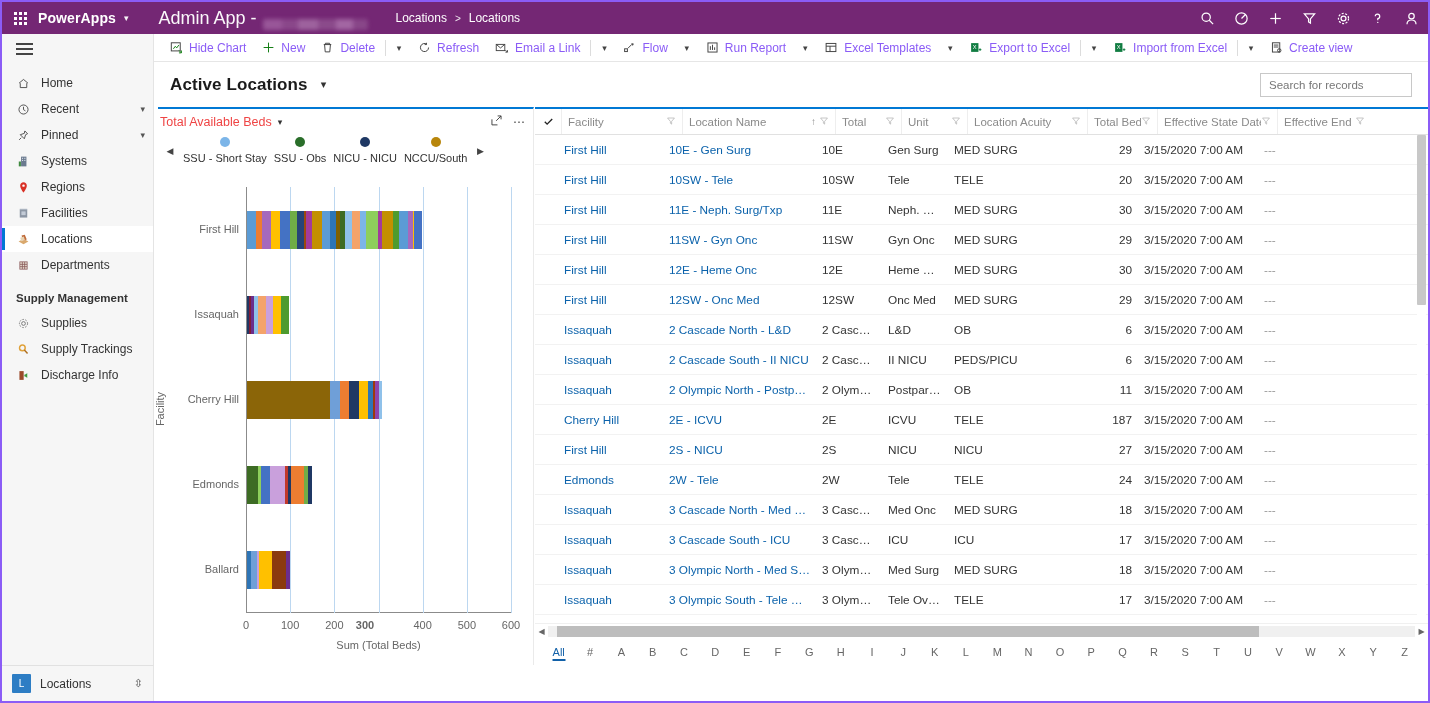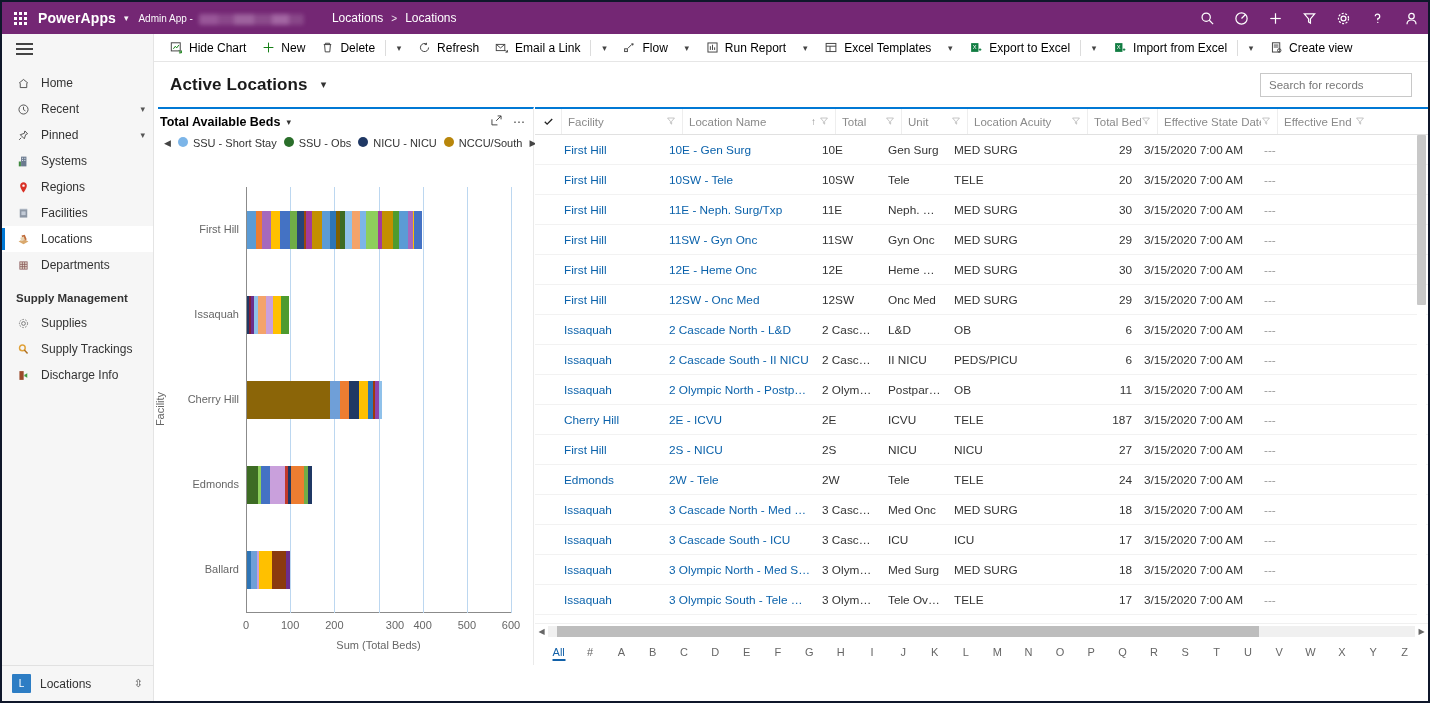--- a/index.html
+++ b/index.html
@@ -5,33 +5,33 @@
   * { box-sizing: border-box; }
   html, body { margin:0; padding:0; }
   body {
     width:1430px; height:703px;
     font-family:"Liberation Sans", sans-serif;
     font-size:12px;
     background:#ffffff;
     color:#333;
     overflow:hidden;
   }
-  #app { position:relative; width:1430px; height:703px; border:2px solid #0f172a; background:#fff; }
+  #app { position:relative; width:1430px; height:703px; border:2px solid #8b5cf6; background:#fff; }
 
   
   .topbar {
     position:absolute; top:0; left:0; width:100%; height:32px;
     background:#742774; color:#fff; display:flex; align-items:center;
   }
   .waffle { width:36px; display:flex; align-items:center; justify-content:center; cursor:pointer; }
   .waffle-grid { display:grid; grid-template-columns:repeat(3,3px); grid-template-rows:repeat(3,3px); gap:2px; }
   .waffle-grid i { background:#fff; width:3px; height:3px; display:block; }
   .brand { font-weight:bold; font-size:14px; letter-spacing:.1px; padding-right:6px;}
   .chev { font-size:9px; opacity:.95; padding:0 10px 0 2px; cursor:pointer; }
-  .appname { font-size:10px; opacity:.97; display:flex; align-items:center; gap:6px; }
+  .appname { font-size:18px; opacity:.97; display:flex; align-items:flex-end; gap:6px;margin-left:20px; }
   .blurred {
     display:inline-block; width:105px; height:11px; border-radius:2px;
     background:linear-gradient(90deg,#9c5b9c 0 18%, #8d4b8d 18% 33%, #a268a2 33% 52%, #8e4f8e 52% 70%, #a76ca7 70% 86%, #8b4a8b 86% 100%);
     filter:blur(2.2px); opacity:.95; position:relative; top:1px;
   }
   .crumbs { margin-left:28px; font-size:12px; display:flex; align-items:center; gap:8px; }
   .crumbs .sep { font-size:10px; opacity:.9; }
   .crumbs a { color:#fff; text-decoration:none; cursor:pointer; }
   .topright { margin-left:auto; display:flex; align-items:center; }
   .tr-btn { width:34px; height:32px; display:flex; align-items:center; justify-content:center; cursor:pointer; }
@@ -65,21 +65,21 @@
         display:flex; align-items:center; justify-content:center; border-radius:1px; }
   .navfooter .lbl { flex:1; font-size:12px; }
   .updown { font-size:11px; color:#555; cursor:pointer; }
 
   
   .cmdbar {
     position:absolute; top:32px; left:152px; right:0; height:28px;
     background:#fff; border-bottom:1px solid #e6e6e6;
     display:flex; align-items:center; padding-left:8px; gap:0;
   }
-  .cmd { height:28px; display:flex; align-items:center; gap:6px; padding:0 8px; font-size:12px; color:#000000; cursor:pointer; white-space:nowrap; }
+  .cmd { height:28px; display:flex; align-items:center; gap:6px; padding:0 8px; font-size:12px; color:#8b5cf6; cursor:pointer; white-space:nowrap; }
   .cmd svg { fill:none; stroke:#444; stroke-width:1.2; }
   .cmd .grn { stroke:#107c10; }
   .cmdcaret { width:22px; height:28px; display:flex; align-items:center; justify-content:center; font-size:9px; color:#444; cursor:pointer; }
   .vdiv { width:1px; height:16px; background:#dcdcdc; margin:0 2px; }
 
   
   .viewhdr {
     position:absolute; top:60px; left:152px; right:0; height:45px; background:#fff;
     display:flex; align-items:center; padding:0 16px;
   }
@@ -93,27 +93,27 @@
     border:0; outline:0; flex:1; font-family:inherit; font-size:11.5px; color:#444; background:transparent;
   }
   .searchbox input::placeholder { color:#777; }
 
   
   .chartpanel {
     position:absolute; top:105px; left:156px; width:376px; bottom:36px;
     background:#fff; border-top:2px solid #0078d4; border-right:1px solid #eaeaea;
   }
   .chart-top { display:flex; align-items:center; height:24px; padding:2px 8px 0 2px; }
-  .chart-title { font-size:12.5px; color:#000000;font-weight:bold; }
+  .chart-title { font-size:12.5px; color:#ef4444; }
   .chart-title-caret { font-size:9px; margin-left:6px; color:#333; cursor:pointer; }
   .chart-icons { margin-left:auto; display:flex; align-items:center; gap:10px; }
   .chart-icons .i { cursor:pointer; color:#444; font-size:12px; }
   .legend { display:flex; align-items:center; gap:7px; padding:4px 4px 0 6px; font-size:11px; color:#333; }
   .legend .arrow { color:#444; font-size:9px; cursor:pointer; width:12px; text-align:center; }
-  .lg { display:flex; align-items:flex-start; gap:5px; white-space:nowrap; }
+  .lg { display:flex; align-items:center; gap:5px; white-space:nowrap;flex-direction:column; }
   .dot { width:10px; height:10px; border-radius:50%; display:inline-block; }
   .plot { position:absolute; top:70px; left:0; right:0; bottom:0; }
   .ylabel {
     position:absolute; left:2px; top:46%; transform:rotate(-90deg) translateX(-50%);
     transform-origin:left center; font-size:11px; color:#666;
   }
   .plotarea { position:absolute; left:88px; right:22px; top:8px; bottom:52px; }
   .gridv { position:absolute; top:0; bottom:0; width:1px; background:#bcd7f0; }
   .axisline { position:absolute; left:0; top:0; bottom:0; width:1px; background:#8b8b8b; }
   .axisbase { position:absolute; left:0; right:0; bottom:0; height:1px; background:#8b8b8b; }
@@ -629,21 +629,21 @@
             <div class="seg" style="background: rgb(255, 192, 0); width: 28.866%;"></div>
             <div class="seg" style="background: rgb(139, 58, 14); width: 32.9897%;"></div>
             <div class="seg" style="background: rgb(107, 45, 140); width: 9.27835%;"></div>
             <div class="cat" style="top: 12px;">Ballard</div>
           </div>
         </div>
       <div class="xticks" id="xticks">
           <span class="xtick" style="left: 0px;">0</span>
           <span class="xtick" style="left: 44.1667px;">100</span>
           <span class="xtick" style="left: 88.3333px;">200</span>
-          <span class="xtick" style="left: 149px;">300</span>
+          <span class="xtick" style="left: 119px; font-weight: bold;">300</span>
           <span class="xtick" style="left: 176.667px;">400</span>
           <span class="xtick" style="left: 220.833px;">500</span>
           <span class="xtick" style="left: 265px;">600</span>
         </div>
       <div class="xaxislabel">Sum (Total Beds)</div>
     </div>
   </div>
 
   <div class="gridpanel">
     <div class="gridhead" id="gridhead">

